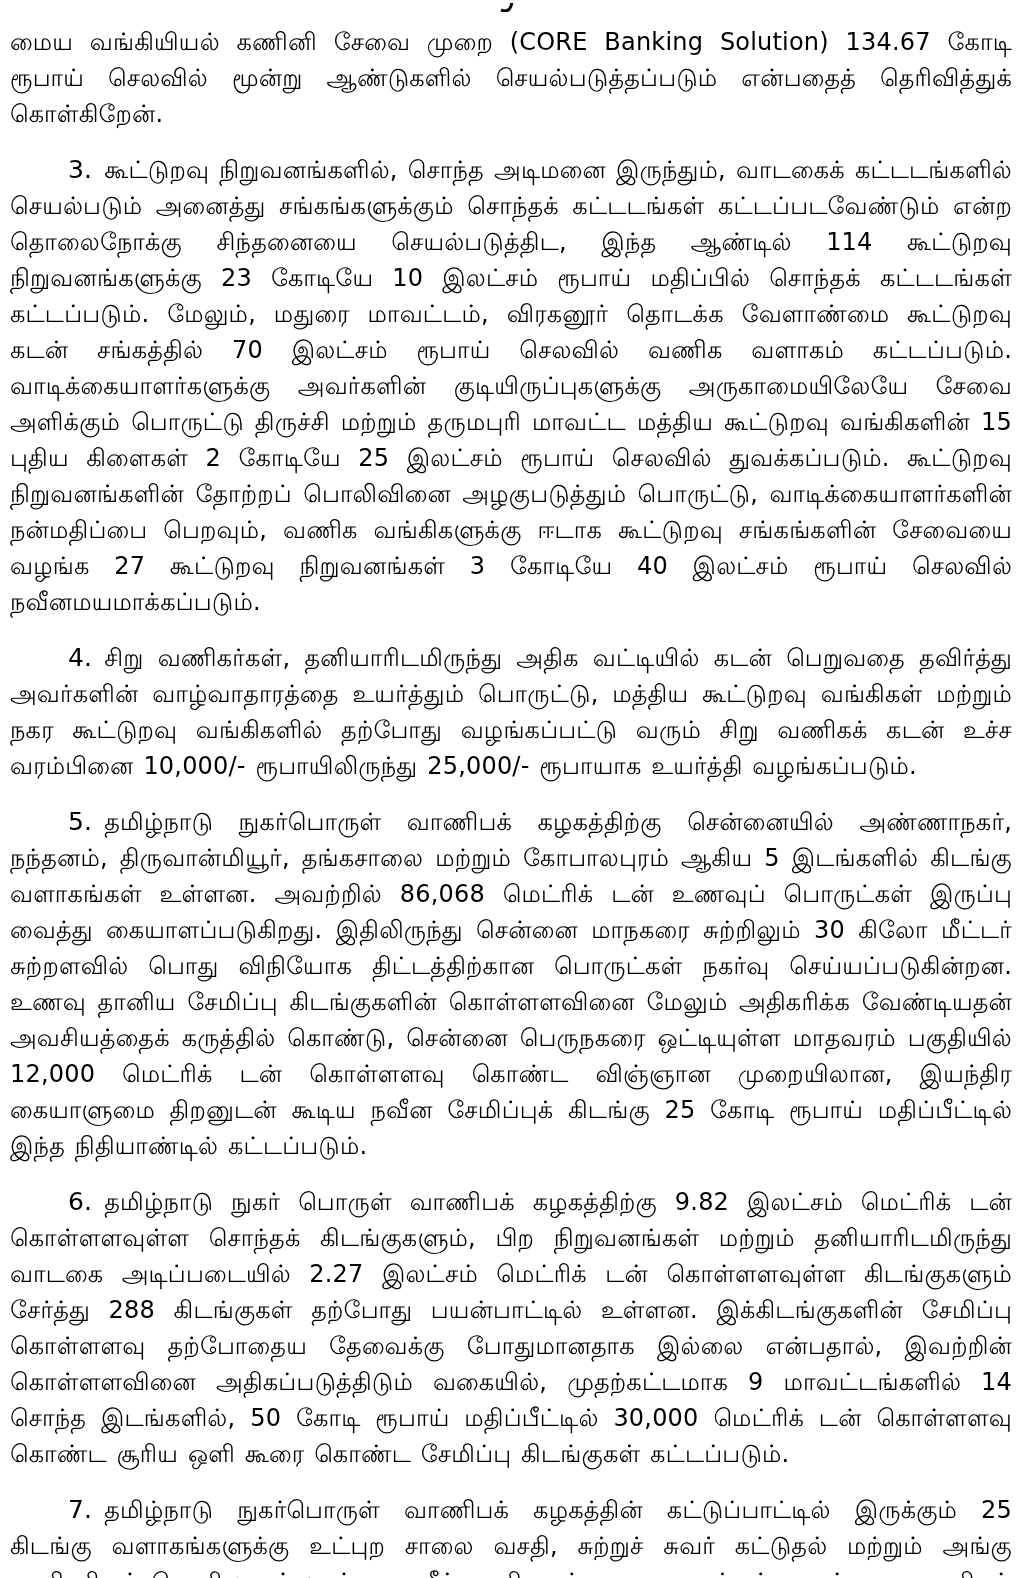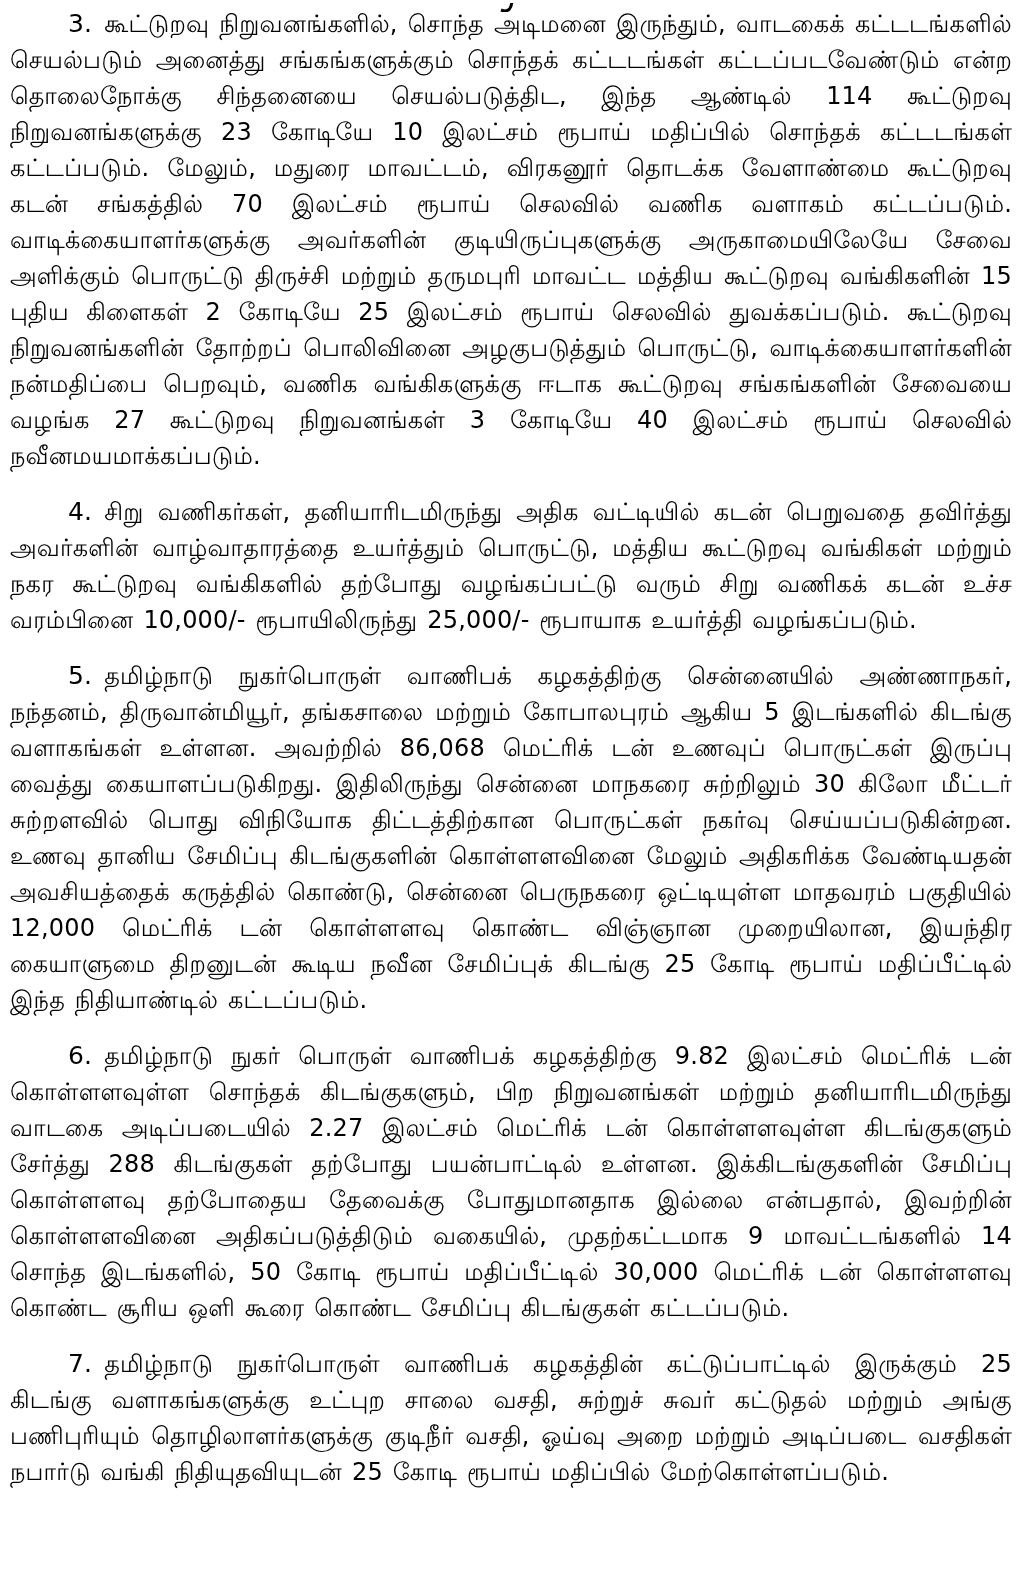--- a/index.html
+++ b/index.html
@@ -56,20 +56,21 @@
 <body>
 
 <div class="page">
 
   <span class="glyph-fragment">
     <svg width="24" height="12" viewBox="0 0 24 12" aria-hidden="true">
       <path d="M14 -4 C14 6, 10 10, 3 7" stroke="#000000" stroke-width="3" fill="none"></path>
     </svg>
   </span>
 
+  <p class="doc-paragraph first"><span class="para-body">மைய வங்கியியல் கணினி சேவை முறை (CORE Banking Solution) 134.67 கோடி ரூபாய் செலவில் மூன்று ஆண்டுகளில் செயல்படுத்தப்படும் என்பதைத் தெரிவித்துக் கொள்கிறேன்.</span></p>
 
   <p class="doc-paragraph indented"><span class="para-num">3.</span><span class="para-body">கூட்டுறவு நிறுவனங்களில், சொந்த அடிமனை இருந்தும், வாடகைக் கட்டடங்களில் செயல்படும் அனைத்து சங்கங்களுக்கும் சொந்தக் கட்டடங்கள் கட்டப்படவேண்டும் என்ற தொலைநோக்கு சிந்தனையை செயல்படுத்திட, இந்த ஆண்டில் 114 கூட்டுறவு நிறுவனங்களுக்கு 23 கோடியே 10 இலட்சம் ரூபாய் மதிப்பில் சொந்தக் கட்டடங்கள் கட்டப்படும். மேலும், மதுரை மாவட்டம், விரகனூர் தொடக்க வேளாண்மை கூட்டுறவு கடன் சங்கத்தில் 70 இலட்சம் ரூபாய் செலவில் வணிக வளாகம் கட்டப்படும். வாடிக்கையாளர்களுக்கு அவர்களின் குடியிருப்புகளுக்கு அருகாமையிலேயே சேவை அளிக்கும் பொருட்டு திருச்சி மற்றும் தருமபுரி மாவட்ட மத்திய கூட்டுறவு வங்கிகளின் 15 புதிய கிளைகள் 2 கோடியே 25 இலட்சம் ரூபாய் செலவில் துவக்கப்படும். கூட்டுறவு நிறுவனங்களின் தோற்றப் பொலிவினை அழகுபடுத்தும் பொருட்டு, வாடிக்கையாளர்களின் நன்மதிப்பை பெறவும், வணிக வங்கிகளுக்கு ஈடாக கூட்டுறவு சங்கங்களின் சேவையை வழங்க 27 கூட்டுறவு நிறுவனங்கள் 3 கோடியே 40 இலட்சம் ரூபாய் செலவில் நவீனமயமாக்கப்படும்.</span></p>
 
   <p class="doc-paragraph indented"><span class="para-num">4.</span><span class="para-body">சிறு வணிகர்கள், தனியாரிடமிருந்து அதிக வட்டியில் கடன் பெறுவதை தவிர்த்து அவர்களின் வாழ்வாதாரத்தை உயர்த்தும் பொருட்டு, மத்திய கூட்டுறவு வங்கிகள் மற்றும் நகர கூட்டுறவு வங்கிகளில் தற்போது வழங்கப்பட்டு வரும்  சிறு வணிகக் கடன் உச்ச வரம்பினை 10,000/-  ரூபாயிலிருந்து 25,000/- ரூபாயாக உயர்த்தி வழங்கப்படும்.</span></p>
 
   <p class="doc-paragraph indented"><span class="para-num">5.</span><span class="para-body">தமிழ்நாடு நுகர்பொருள் வாணிபக் கழகத்திற்கு சென்னையில் அண்ணாநகர், நந்தனம், திருவான்மியூர், தங்கசாலை மற்றும் கோபாலபுரம் ஆகிய 5 இடங்களில் கிடங்கு வளாகங்கள் உள்ளன.  அவற்றில் 86,068 மெட்ரிக் டன் உணவுப் பொருட்கள் இருப்பு வைத்து கையாளப்படுகிறது.  இதிலிருந்து சென்னை மாநகரை சுற்றிலும் 30 கிலோ மீட்டர் சுற்றளவில் பொது விநியோக திட்டத்திற்கான பொருட்கள் நகர்வு செய்யப்படுகின்றன.  உணவு தானிய சேமிப்பு கிடங்குகளின் கொள்ளளவினை மேலும் அதிகரிக்க வேண்டியதன் அவசியத்தைக் கருத்தில் கொண்டு,  சென்னை பெருநகரை ஒட்டியுள்ள  மாதவரம் பகுதியில் 12,000 மெட்ரிக் டன் கொள்ளளவு கொண்ட விஞ்ஞான  முறையிலான, இயந்திர கையாளுமை திறனுடன் கூடிய நவீன சேமிப்புக் கிடங்கு 25 கோடி ரூபாய்  மதிப்பீட்டில் இந்த நிதியாண்டில் கட்டப்படும்.</span></p>
 
   <p class="doc-paragraph indented"><span class="para-num">6.</span><span class="para-body">தமிழ்நாடு நுகர் பொருள் வாணிபக் கழகத்திற்கு 9.82 இலட்சம் மெட்ரிக் டன் கொள்ளளவுள்ள சொந்தக் கிடங்குகளும், பிற நிறுவனங்கள் மற்றும் தனியாரிடமிருந்து வாடகை அடிப்படையில் 2.27 இலட்சம் மெட்ரிக் டன் கொள்ளளவுள்ள கிடங்குகளும் சேர்த்து 288 கிடங்குகள் தற்போது பயன்பாட்டில் உள்ளன.  இக்கிடங்குகளின் சேமிப்பு கொள்ளளவு தற்போதைய தேவைக்கு போதுமானதாக இல்லை என்பதால்,  இவற்றின் கொள்ளளவினை அதிகப்படுத்திடும் வகையில், முதற்கட்டமாக 9 மாவட்டங்களில் 14 சொந்த இடங்களில், 50 கோடி ரூபாய் மதிப்பீட்டில் 30,000 மெட்ரிக் டன் கொள்ளளவு கொண்ட சூரிய ஒளி கூரை கொண்ட சேமிப்பு கிடங்குகள் கட்டப்படும்.</span></p>
 
   <p class="doc-paragraph indented"><span class="para-num">7.</span><span class="para-body">தமிழ்நாடு நுகர்பொருள் வாணிபக் கழகத்தின் கட்டுப்பாட்டில்  இருக்கும் 25 கிடங்கு வளாகங்களுக்கு உட்புற சாலை வசதி, சுற்றுச் சுவர் கட்டுதல் மற்றும் அங்கு பணிபுரியும் தொழிலாளர்களுக்கு குடிநீர் வசதி, ஓய்வு அறை மற்றும்  அடிப்படை வசதிகள் நபார்டு வங்கி நிதியுதவியுடன் 25 கோடி ரூபாய் மதிப்பில் மேற்கொள்ளப்படும்.</span></p>

